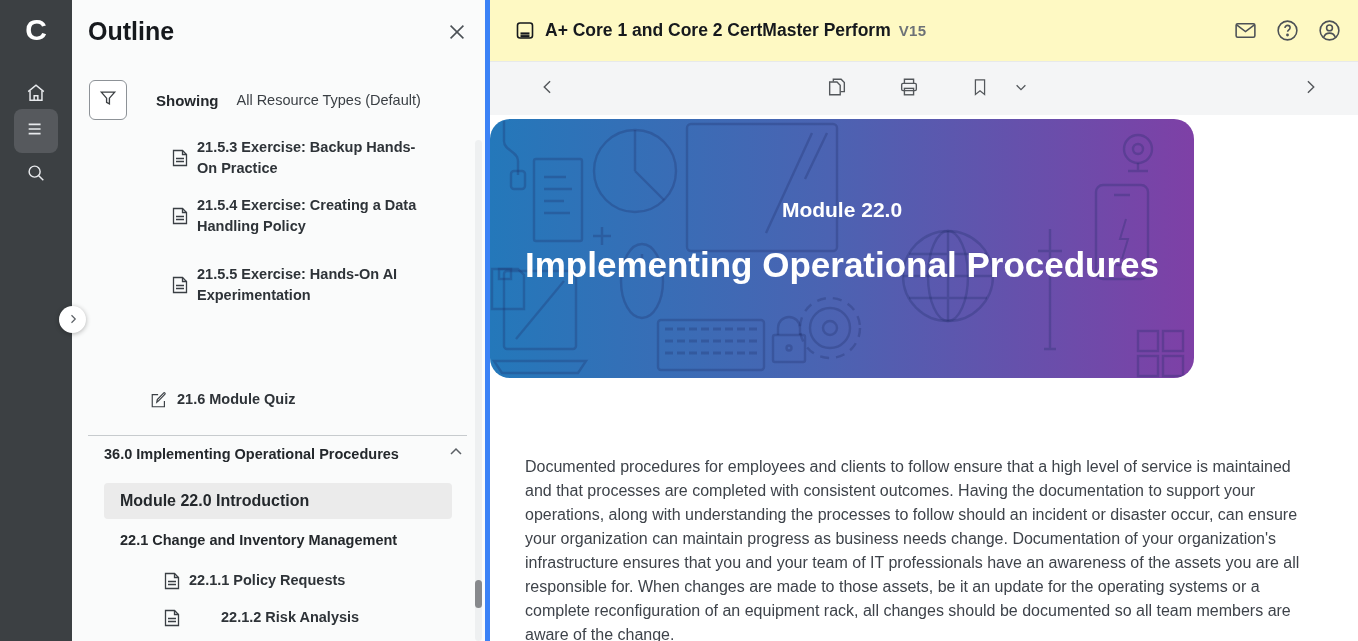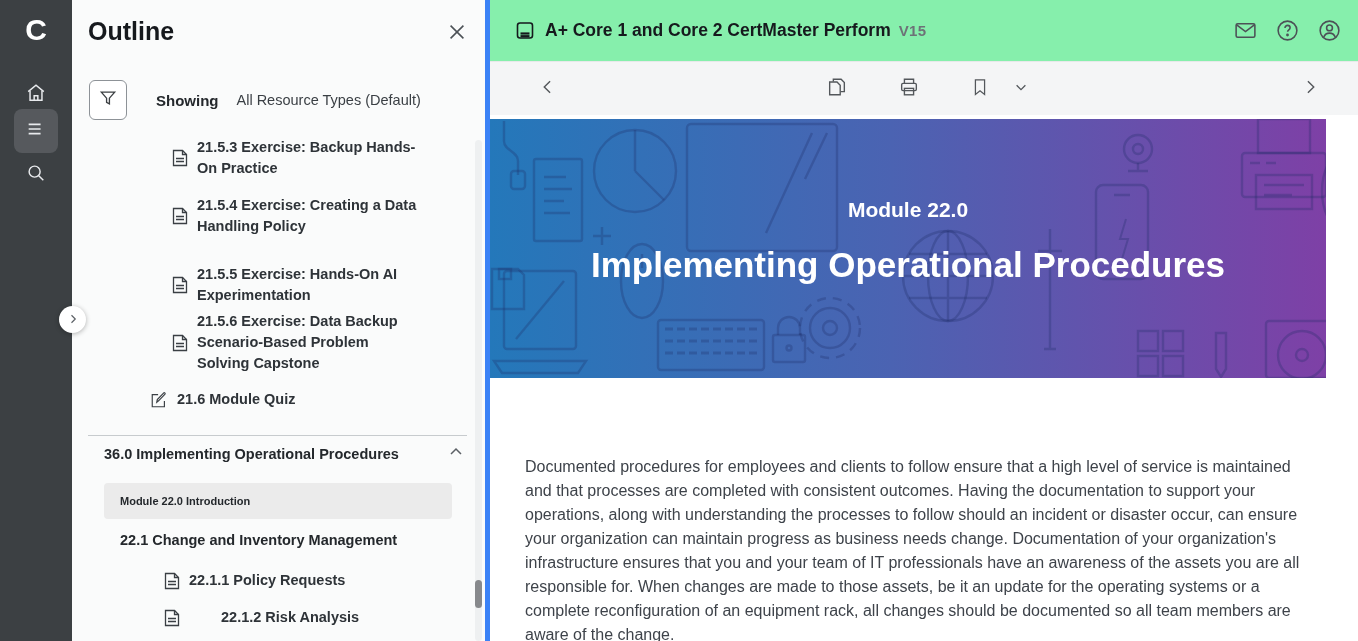--- a/index.html
+++ b/index.html
@@ -30,48 +30,48 @@
 
   .o-item { position:absolute; display:flex; align-items:center; cursor:pointer; }
   .o-item .doc-ic { flex:0 0 auto; color:#3a3f44; margin-right:9px; display:flex; }
   .o-item .o-label { font-size:14.5px; font-weight:bold; color:#2e3338; line-height:21px; }
   .o-divider { position:absolute; left:16px; top:435px; width:379px; height:1px; background:#c7cbce; }
   .o-section { position:absolute; left:32px; top:444px; width:360px; display:flex; align-items:center;
     justify-content:space-between; cursor:pointer; }
   .o-section .o-label { font-size:14.5px; font-weight:bold; color:#24282c; }
   .o-sel { position:absolute; left:32px; top:483px; width:348px; height:36px; background:#ebebeb;
     border-radius:4px; display:flex; align-items:center; padding-left:16px; cursor:pointer; }
-  .o-sel .o-label { font-size:11px; font-weight:bold; color:#24282c; }
+  .o-sel .o-label { font-size:16px; font-weight:bold; color:#24282c; }
   .o-plain { position:absolute; left:48px; display:flex; align-items:center; cursor:pointer; }
   .o-plain .o-label { font-size:14.5px; font-weight:bold; color:#24282c; }
 
   .o-scroll { position:absolute; right:3px; top:140px; width:7px; height:501px; background:#eef0f1; border-radius:4px; }
   .o-thumb { position:absolute; left:0; top:440px; width:7px; height:28px; background:#87898c; border-radius:4px; }
 
   .expander { position:absolute; left:59px; top:306px; width:27px; height:27px; border-radius:50%;
     background:#fff; box-shadow:0 1px 5px rgba(0,0,0,.3); z-index:8; display:flex;
     align-items:center; justify-content:center; color:#5b6065; cursor:pointer; }
 
   
   .main { position:absolute; left:490px; top:0; width:868px; height:641px; background:#fff; }
-  .mhead { position:absolute; left:0; top:0; width:868px; height:61px; background:#86efac; }
+  .mhead { position:absolute; left:0; top:0; width:868px; height:61px; background:#fef9c3; }
   .mhead-left { position:absolute; left:25px; top:0; height:61px; display:flex; align-items:center; }
   .book-ic { color:#16191d; display:flex; margin-right:10px; }
   .course-title { font-size:17.5px; font-weight:bold; color:#16191d; }
   .version { font-size:15px; font-weight:bold; color:#6d7277; margin-left:8px; letter-spacing:.3px; }
   .mhead-right { position:absolute; right:16px; top:0; height:61px; display:flex; align-items:center; gap:17px; }
   .mhead-right .hic { color:#4c5156; display:flex; cursor:pointer; }
 
   .toolbar { position:absolute; left:0; top:61px; width:868px; height:54px; background:#f4f5f6;
     border-top:1px solid #e7e9ea; }
   .tb-ic { position:absolute; top:0; height:54px; display:flex; align-items:center; justify-content:center;
     color:#53575b; cursor:pointer; }
 
-  .banner { position:absolute; left:0; top:119px; width:836px; height:259px;
-    background:linear-gradient(90deg,#2478ba 0%,#4b63b2 48%,#7e40a6 100%); overflow:hidden; }
+  .banner { position:absolute; left:0; top:119px; width:704px; height:259px;
+    background:linear-gradient(90deg,#2478ba 0%,#4b63b2 48%,#7e40a6 100%); overflow:hidden;border-radius:20px; }
   .banner svg.pattern { position:absolute; left:0; top:0; }
   .banner-texts { position:absolute; left:0; top:0; width:100%; height:100%; display:flex;
     flex-direction:column; align-items:center; }
   .banner-module { margin-top:79px; font-size:21px; font-weight:bold; color:#fff; }
   .banner-title { margin-top:23px; font-size:35px; font-weight:bold; color:#fff; }
 
   .body-copy { position:absolute; left:35px; top:455px; width:792px; font-size:16px;
     line-height:24px; color:#3e434a; }
 </style>
 </head>
@@ -151,30 +151,20 @@
     </div>
     <div class="o-item" style="left:100px; top:264px; width:260px;">
       <span class="doc-ic">
         <svg width="16" height="18" viewBox="0 0 16 18" fill="none" stroke="#3a3f44" stroke-width="1.3">
           <path d="M1.5 1.5h9l4 4v11h-13z"></path>
             <path d="M10.5 1.5v4h4"></path>
             <path d="M4 9.5h8M4 12.5h8"></path>
         </svg>
       </span>
       <span class="o-label">21.5.5 Exercise: Hands-On AI Experimentation</span>
-    </div>
-    <div class="o-item" style="left:100px; top:311px; width:248px;">
-      <span class="doc-ic">
-        <svg width="16" height="18" viewBox="0 0 16 18" fill="none" stroke="#3a3f44" stroke-width="1.3">
-          <path d="M1.5 1.5h9l4 4v11h-13z"></path>
-            <path d="M10.5 1.5v4h4"></path>
-            <path d="M4 9.5h8M4 12.5h8"></path>
-        </svg>
-      </span>
-      <span class="o-label">21.5.6 Exercise: Data Backup Scenario-Based Problem Solving Capstone</span>
     </div>
     <div class="o-item" style="left:78px; top:389px; width:280px;">
       <span class="doc-ic">
         <svg width="18" height="18" viewBox="0 0 20 20" fill="none" stroke="#3a3f44" stroke-width="1.3">
           <path d="M16 11v6.5H2.5V4H9"></path>
             <path d="m7.5 12.5.6-3L15.3 2c.6-.6 2 .7 1.4 1.4l-7.2 7.5z"></path>
         </svg>
       </span>
       <span class="o-label">21.6 Module Quiz</span>
     </div>

